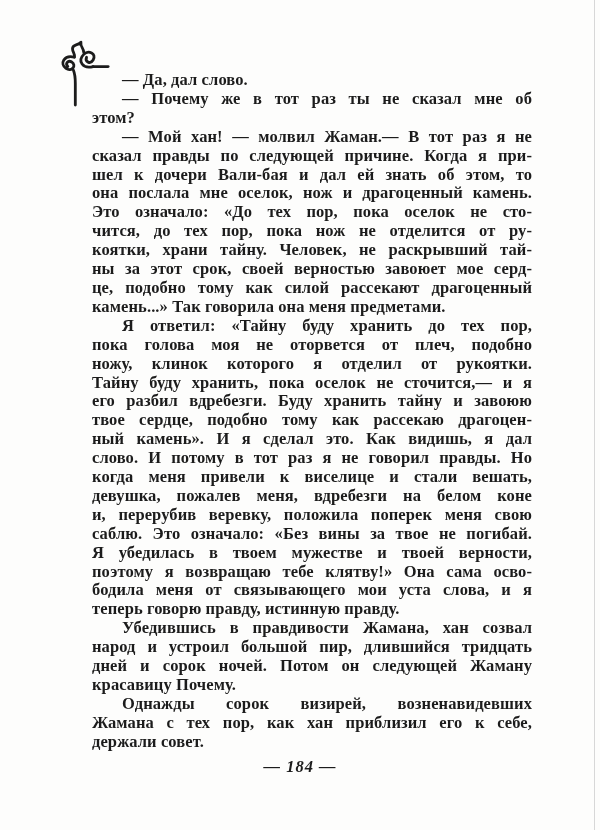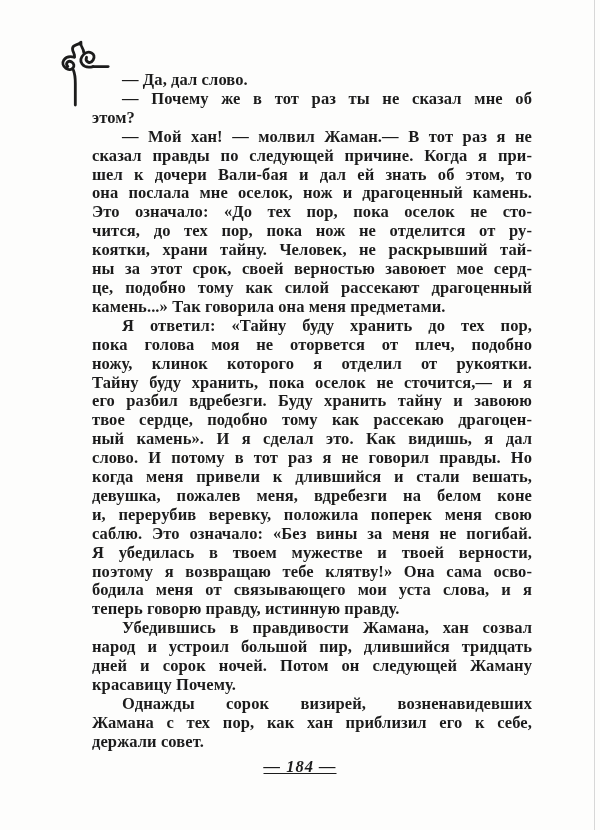--- a/index.html
+++ b/index.html
@@ -44,21 +44,20 @@
   .page-number{
     position:absolute;
     left:0;top:757px;
     width:600px;
     text-align:center;
     font-size:16.5px;
     font-weight:700;
     font-style:italic;
     color:var(--ink);
     letter-spacing:1px;
-    text-decoration:underline;
   }
   .scan-edge{
     position:absolute;
     left:594px;top:0;
     width:1px;height:830px;
     background:var(--edge);
   }
 </style>
 </head>
 <body>
@@ -92,24 +91,24 @@
       <div class="line">це, подобно тому как силой рассекают драгоценный</div>
       <div class="line end">камень...» Так говорила она меня предметами.</div>
       <div class="line first">Я ответил: «Тайну буду хранить до тех пор,</div>
       <div class="line">пока голова моя не оторвется от плеч, подобно</div>
       <div class="line">ножу, клинок которого я отделил от рукоятки.</div>
       <div class="line">Тайну буду хранить, пока оселок не сточится,— и я</div>
       <div class="line">его разбил вдребезги. Буду хранить тайну и завоюю</div>
       <div class="line">твое сердце, подобно тому как рассекаю драгоцен-</div>
       <div class="line">ный камень». И я сделал это. Как видишь, я дал</div>
       <div class="line">слово. И потому в тот раз я не говорил правды. Но</div>
-      <div class="line">когда меня привели к длившийся и стали вешать,</div>
+      <div class="line">когда меня привели к виселице и стали вешать,</div>
       <div class="line">девушка, пожалев меня, вдребезги на белом коне</div>
       <div class="line">и, перерубив веревку, положила поперек меня свою</div>
-      <div class="line">саблю. Это означало: «Без вины за меня не погибай.</div>
+      <div class="line">саблю. Это означало: «Без вины за твое не погибай.</div>
       <div class="line">Я убедилась в твоем мужестве и твоей верности,</div>
       <div class="line">поэтому я возвращаю тебе клятву!» Она сама осво-</div>
       <div class="line">бодила меня от связывающего мои уста слова, и я</div>
       <div class="line end">теперь говорю правду, истинную правду.</div>
       <div class="line first">Убедившись в правдивости Жамана, хан созвал</div>
       <div class="line">народ и устроил большой пир, длившийся тридцать</div>
       <div class="line">дней и сорок ночей. Потом он следующей Жаману</div>
       <div class="line end">красавицу Почему.</div>
       <div class="line first">Однажды сорок визирей, возненавидевших</div>
       <div class="line">Жамана с тех пор, как хан приблизил его к себе,</div>

